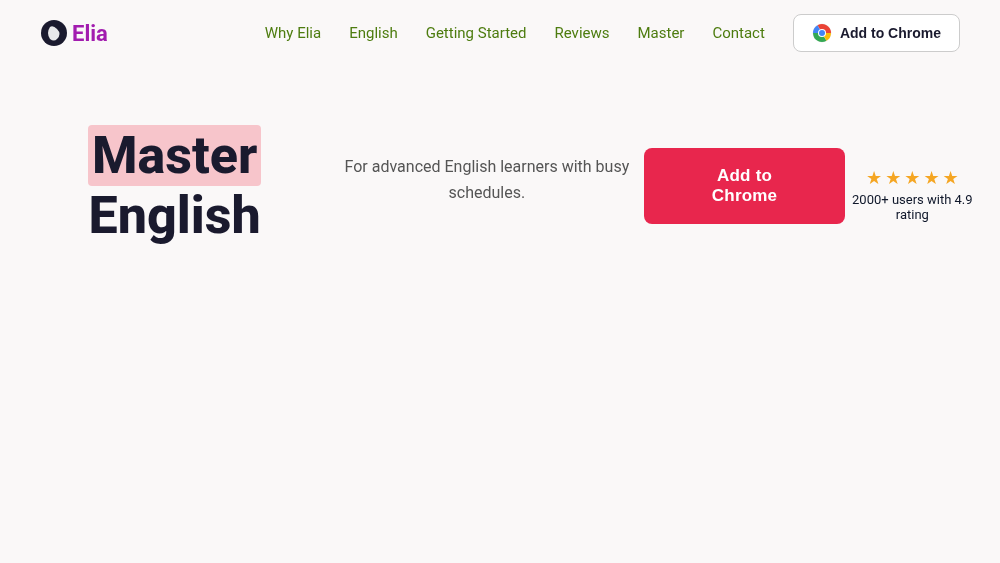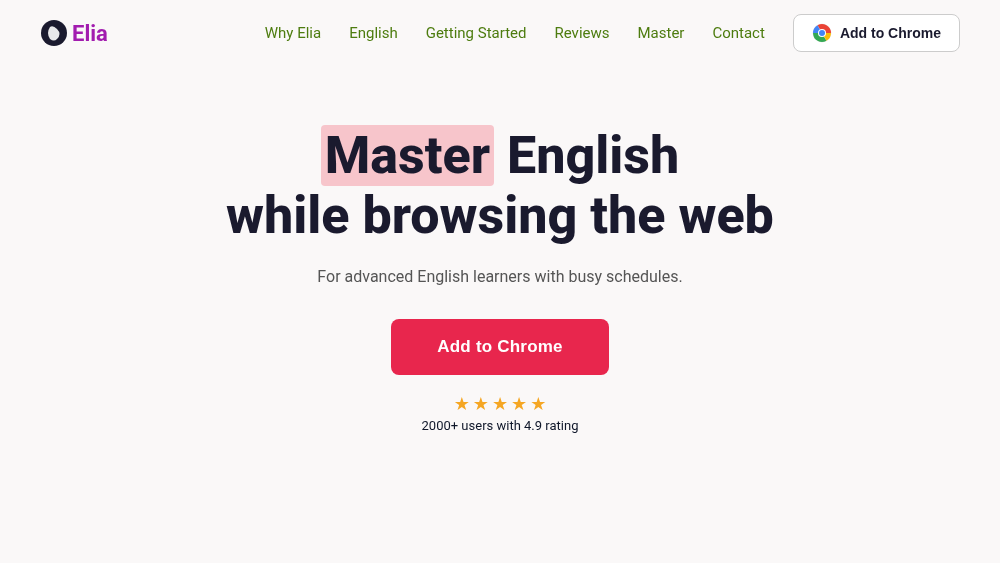--- a/index.html
+++ b/index.html
@@ -69,21 +69,21 @@
     }
 
     .chrome-icon-svg {
       width: 20px;
       height: 20px;
     }
 
     
     .hero {
       display: flex;
-      flex-direction: column;
+      flex-direction: row;
       align-items: center;
       justify-content: center;
       padding: 60px 20px 40px;
       text-align: center;
     }
 
     .hero-title {
       font-size: 52px;
       font-weight: 800;
       line-height: 1.15;
@@ -172,21 +172,20 @@
         <circle cx="10" cy="10" r="3" fill="#4285F4"></circle>
       </svg>
       <span>Add to Chrome</span>
     </button>
   </nav>
 </header>
 
 <main class="hero">
   <h1 class="hero-title">
     <span class="highlight">Master</span><span> English</span><br>
-    <span>while browsing the web</span>
   </h1>
 
   <p class="hero-subtitle">
     <span>For advanced English learners with busy schedules.</span><br>
   </p>
 
   <button class="hero-cta-btn">Add to Chrome</button>
 
   <div class="stars-row">
     <div class="stars">

